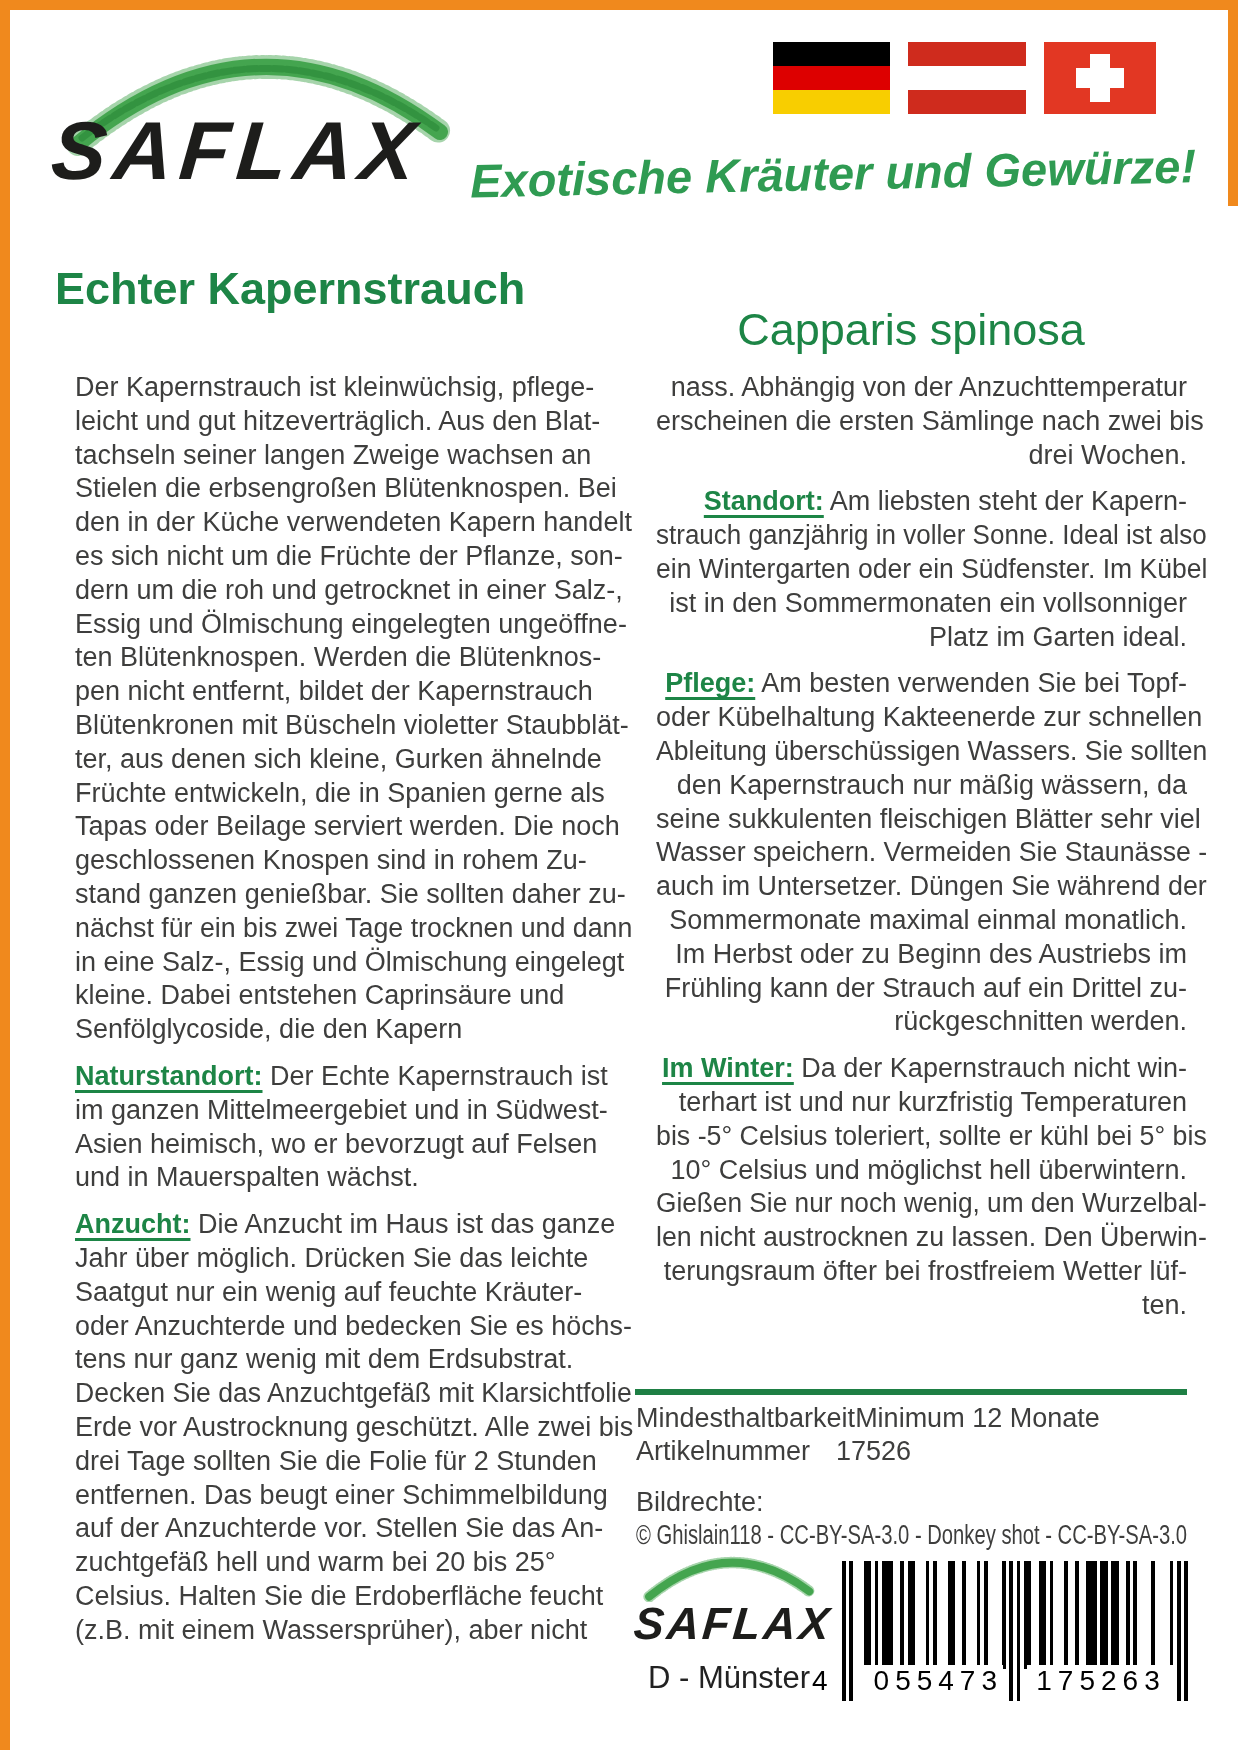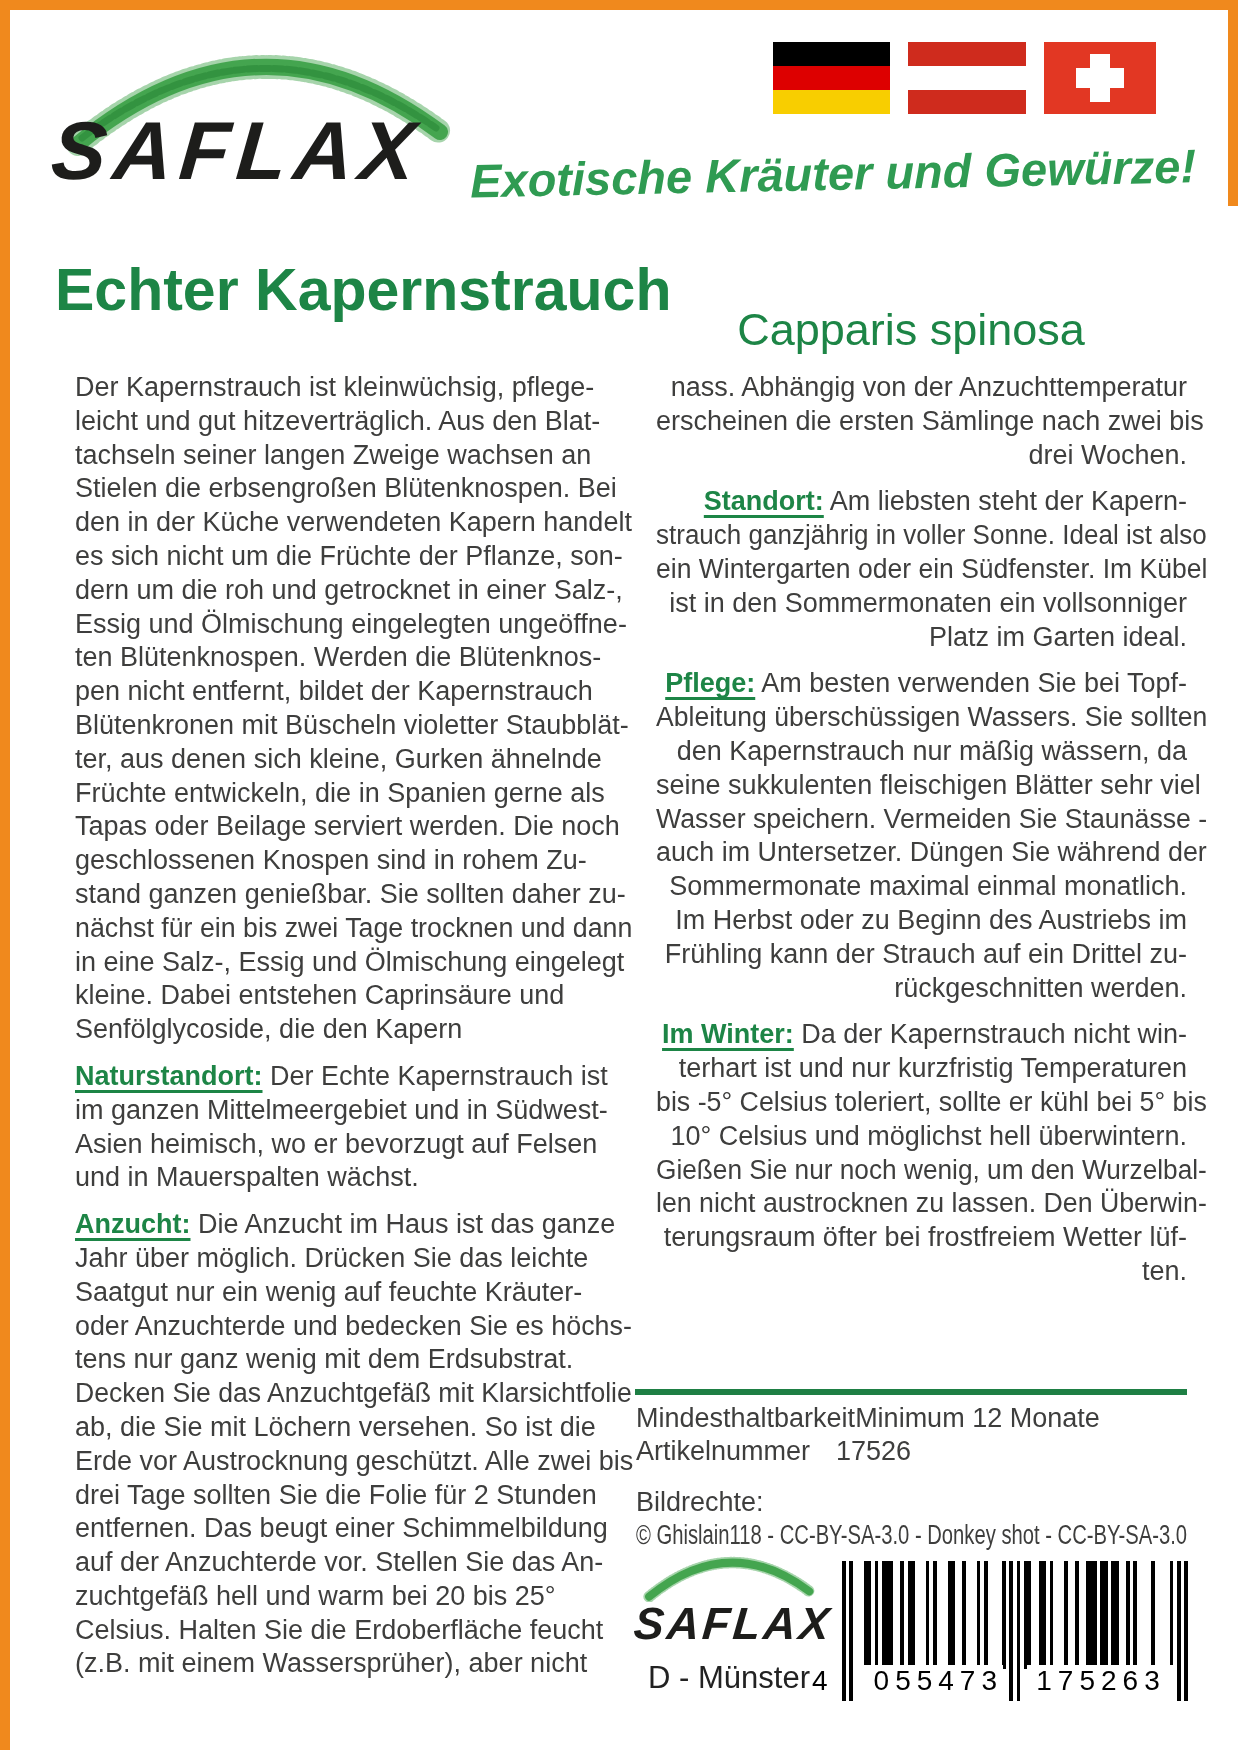--- a/index.html
+++ b/index.html
@@ -21,21 +21,21 @@
   .flag{height:72px;display:flex;flex-direction:column;}
   .flag-de{width:117px;}
   .flag-de .s1{flex:1;background:#000000;} .flag-de .s2{flex:1;background:#dd0000;} .flag-de .s3{flex:1;background:#f8ce00;}
   .flag-at{width:118px;}
   .flag-at .s1{flex:1;background:#cf2b1d;} .flag-at .s2{flex:1;background:#ffffff;} .flag-at .s3{flex:1;background:#cf2b1d;}
   .flag-ch{width:112px;background:#e23723;position:relative;}
   .flag-ch .cv{position:absolute;left:46px;top:12px;width:20px;height:48px;background:#fff;}
   .flag-ch .ch{position:absolute;left:32px;top:26px;width:48px;height:20px;background:#fff;}
 
   
-  .title{position:absolute;left:55px;top:256px;font-size:59px;font-weight:700;color:var(--green,#1d8546);white-space:nowrap;}
+  .title{position:absolute;left:55px;top:263px;font-size:45px;font-weight:700;color:var(--green,#1d8546);white-space:nowrap;}
   .botanical{position:absolute;left:635px;top:304px;width:552px;text-align:center;font-size:45px;
              font-weight:400;color:var(--green,#1d8546);white-space:nowrap;}
 
   
   .col{position:absolute;top:371px;font-size:27px;line-height:33.8px;}
   .col-left{left:55px;width:557px;}
   .col-right{left:636px;width:551px;text-align:right;}
   .para{margin-bottom:13px;margin-left:20px;}
   .tline{white-space:nowrap;transform-origin:left center;}
   .lead{color:var(--green,#1d8546);font-weight:700;text-decoration:underline;
@@ -130,21 +130,20 @@
         <div class="tline">Asien heimisch, wo er bevorzugt auf Felsen</div>
         <div class="tline lastline">und in Mauerspalten wächst.</div>
       </div>
       <div class="para">
         <div class="tline"><span class="lead">Anzucht:</span> Die Anzucht im Haus ist das ganze</div>
         <div class="tline">Jahr über möglich. Drücken Sie das leichte</div>
         <div class="tline">Saatgut nur ein wenig auf feuchte Kräuter-</div>
         <div class="tline" style="transform: scaleX(0.9946);">oder Anzuchterde und bedecken Sie es höchs-</div>
         <div class="tline">tens nur ganz wenig mit dem Erdsubstrat.</div>
         <div class="tline" style="transform: scaleX(0.9841);">Decken Sie das Anzuchtgefäß mit Klarsichtfolie</div>
-        <div class="tline">ab, die Sie mit Löchern versehen. So ist die</div>
         <div class="tline">Erde vor Austrocknung geschützt. Alle zwei bis</div>
         <div class="tline">drei Tage sollten Sie die Folie für 2 Stunden</div>
         <div class="tline">entfernen. Das beugt einer Schimmelbildung</div>
         <div class="tline">auf der Anzuchterde vor. Stellen Sie das An-</div>
         <div class="tline">zuchtgefäß hell und warm bei 20 bis 25°</div>
         <div class="tline">Celsius. Halten Sie die Erdoberfläche feucht</div>
         <div class="tline">(z.B. mit einem Wassersprüher), aber nicht</div>
       </div>
     </div>
   <div class="col col-right">
@@ -155,20 +154,21 @@
       </div>
       <div class="para">
         <div class="tline"><span class="lead">Standort:</span> Am liebsten steht der Kapern-</div>
         <div class="tline" style="transform: scaleX(0.9633);">strauch ganzjährig in voller Sonne. Ideal ist also</div>
         <div class="tline" style="transform: scaleX(0.9822);">ein Wintergarten oder ein Südfenster. Im Kübel</div>
         <div class="tline">ist in den Sommermonaten ein vollsonniger</div>
         <div class="tline lastline">Platz im Garten ideal.</div>
       </div>
       <div class="para">
         <div class="tline"><span class="lead">Pflege:</span> Am besten verwenden Sie bei Topf-</div>
+        <div class="tline">oder Kübelhaltung Kakteenerde zur schnellen</div>
         <div class="tline" style="transform: scaleX(0.9839);">Ableitung überschüssigen Wassers. Sie sollten</div>
         <div class="tline">den Kapernstrauch nur mäßig wässern, da</div>
         <div class="tline">seine sukkulenten fleischigen Blätter sehr viel</div>
         <div class="tline" style="transform: scaleX(0.9892);">Wasser speichern. Vermeiden Sie Staunässe -</div>
         <div class="tline" style="transform: scaleX(0.9946);">auch im Untersetzer. Düngen Sie während der</div>
         <div class="tline">Sommermonate maximal einmal monatlich.</div>
         <div class="tline">Im Herbst oder zu Beginn des Austriebs im</div>
         <div class="tline">Frühling kann der Strauch auf ein Drittel zu-</div>
         <div class="tline lastline">rückgeschnitten werden.</div>
       </div>

